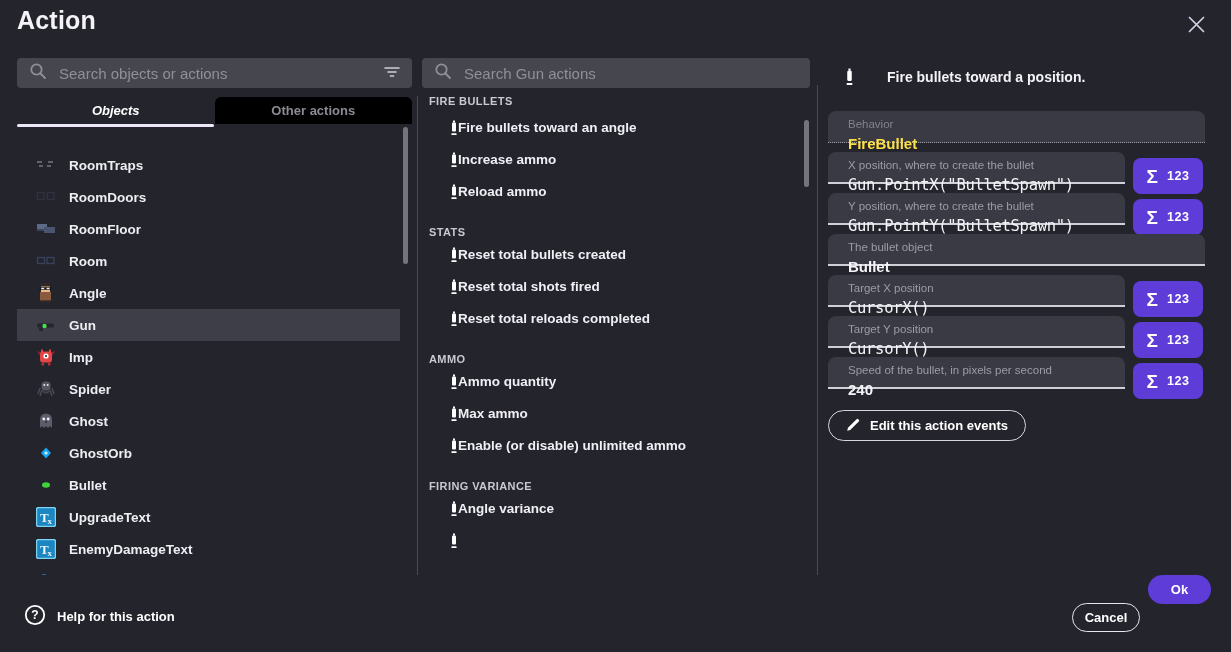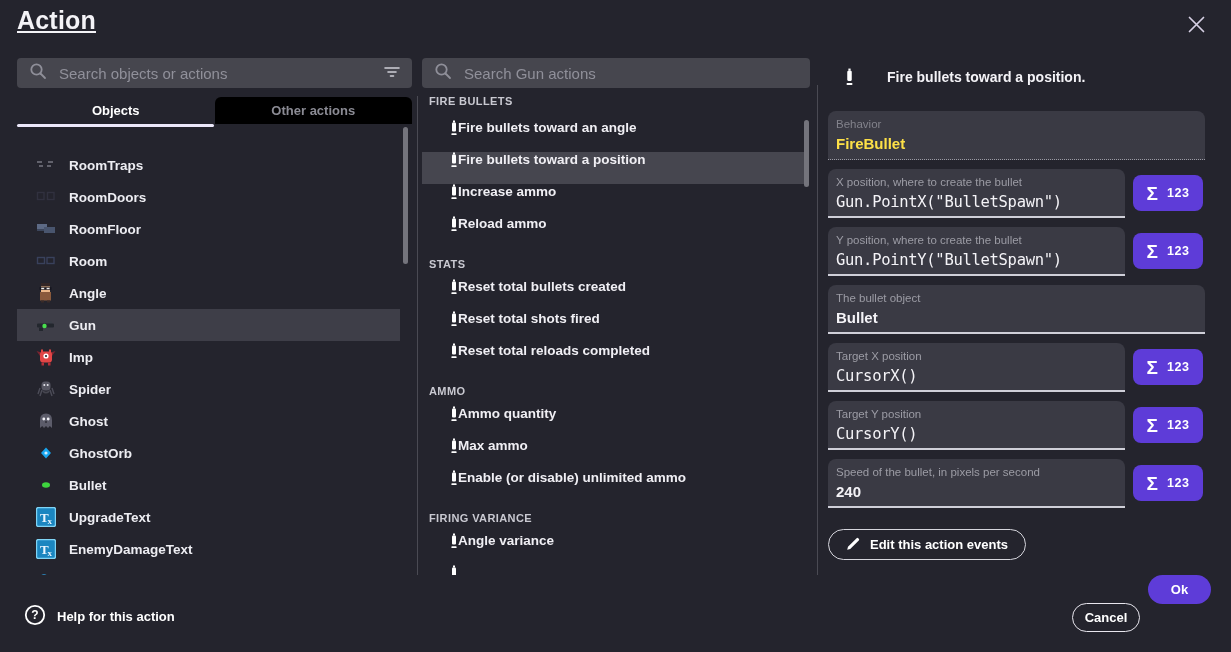--- a/index.html
+++ b/index.html
@@ -1,31 +1,31 @@
 <!DOCTYPE html>
 <html><head>
 <meta charset="utf-8">
 <style>
   html,body{margin:0;padding:0;background:#16161c;}
   .dialog{
     position:relative;width:1231px;height:652px;background:#24242d;
     font-family:"Liberation Sans",sans-serif;color:#f4f3f7;overflow:hidden;
   }
   
-  .dlg-title{position:absolute;left:17px;top:6px;font-size:25px;font-weight:800;letter-spacing:.2px;text-decoration:underline;}
+  .dlg-title{position:absolute;left:17px;top:6px;font-size:25px;font-weight:800;letter-spacing:.2px;}
   .close-btn{position:absolute;left:1184px;top:14px;width:24px;height:24px;display:flex;align-items:center;justify-content:center;cursor:pointer;background:none;border:none;padding:0;}
   
   .search-box{position:absolute;top:58px;height:30px;background:#46464e;border-radius:4px;display:flex;align-items:center;gap:10px;padding:0 12px;box-sizing:border-box;}
   .search-box input{flex:1;background:transparent;border:none;outline:none;color:#e8e8ee;font-size:15px;font-family:"Liberation Sans",sans-serif;}
   .search-box input::placeholder{color:#90909a;}
   
   .left-search{left:17px;width:395px;}
   .tabbar{position:absolute;left:17px;top:97px;width:395px;height:27px;display:flex;}
   .tab{flex:1;display:flex;align-items:center;justify-content:center;font-size:13px;font-weight:700;position:relative;cursor:pointer;}
-  .tab.active{color:#ffffff;}
+  .tab.active{color:#ffffff;font-style:italic;}
   .tab.inactive{background:#000000;color:#8b8b94;border-radius:6px 6px 0 0;}
   .tab.active::after{content:"";position:absolute;left:0;right:1px;bottom:-3px;height:3px;background:#ece8fa;border-radius:2px;}
   .object-list{position:absolute;left:17px;top:124px;width:396px;height:451px;overflow:hidden;padding-top:25px;box-sizing:border-box;}
   .obj-row{height:32px;display:flex;align-items:center;padding-left:19px;gap:13px;margin-right:13px;cursor:pointer;}
   .obj-row.selected{background:#3e3e48;}
   .obj-icon{width:20px;height:20px;flex:0 0 20px;display:flex;align-items:center;justify-content:center;}
   .obj-label{font-size:13.5px;font-weight:700;color:#ededf2;}
   
   .vdiv{position:absolute;width:1px;background:#4a4a53;}
   .vdiv1{left:417px;top:96px;height:479px;}
@@ -41,21 +41,21 @@
   .act-row{height:32px;display:flex;padding-left:28px;gap:0;margin-right:7px;cursor:pointer;}
   .act-row.selected{background:#46464f;}
   .act-icon{width:8px;height:16px;flex:0 0 8px;}
   .act-label{font-size:13.5px;font-weight:700;color:#f0eff4;}
   
   .right-panel{position:absolute;left:828px;top:62px;width:377px;}
   .rp-title{display:flex;align-items:center;gap:13px;padding-left:17px;height:30px;margin-bottom:19px;}
   .rp-title .act-icon{width:9px;height:18px;}
   .rp-title-text{font-size:14px;font-weight:700;padding-left:20px;}
   .field-row{position:relative;margin-bottom:9px;}
-  .field-box{background:#3a3a44;border-radius:8px 8px 0 0;width:297px;height:49px;box-sizing:border-box;padding:7px 8px 0;border-bottom:2px solid #cfcfd8;cursor:text;}
+  .field-box{background:#3a3a44;border-radius:8px 8px 0 0;width:297px;height:32px;box-sizing:border-box;padding:7px 20px 0;border-bottom:2px solid #cfcfd8;cursor:text;}
   .field-box.wide{width:377px;}
   .field-box.disabled{border-bottom:1px dotted #9a9aa4;cursor:default;}
   .field-label{font-size:11.5px;color:#9c9ca5;line-height:13px;white-space:nowrap;overflow:hidden;}
   .field-value{font-size:15px;font-weight:700;color:#f4f3f7;margin-top:4px;white-space:nowrap;}
   .field-value.mono{font-family:"DejaVu Sans Mono",monospace;font-weight:400;font-size:15.5px;letter-spacing:-.3px;}
   .field-box.disabled .field-label{color:#82828b;}
   .field-box.disabled .field-value{color:#fde047;font-weight:700;}
   .expr-btn{position:absolute;right:2px;top:6px;width:70px;height:36px;border:none;border-radius:8px;background:#5e3cd8;color:#fff;display:flex;align-items:center;justify-content:center;gap:9px;cursor:pointer;}
   .expr-btn .sigma{font-size:19px;font-weight:700;line-height:1;}
   .expr-btn .num{font-size:12.5px;font-weight:700;letter-spacing:.5px;}
@@ -275,28 +275,20 @@
   <div class="action-list" id="action-list">
       <div class="group-header first">FIRE BULLETS</div>
       <div class="act-row">
       <span class="act-icon"><svg width="8" height="16" viewBox="0 0 8 16">
             <path d="M3 0.5 H5 V2.5 H3 Z" fill="#fff"></path>
             <rect x="2" y="2.5" width="4" height="9" rx="1" fill="#fff"></rect>
             <rect x="1.4" y="13.3" width="5.2" height="1.8" rx="0.6" fill="#fff"></rect>
           </svg></span>
       <span class="act-label">Fire bullets toward an angle</span>
     </div>
-      <div class="act-row selected">
-      <span class="act-icon"><svg width="8" height="16" viewBox="0 0 8 16">
-            <path d="M3 0.5 H5 V2.5 H3 Z" fill="#fff"></path>
-            <rect x="2" y="2.5" width="4" height="9" rx="1" fill="#fff"></rect>
-            <rect x="1.4" y="13.3" width="5.2" height="1.8" rx="0.6" fill="#fff"></rect>
-          </svg></span>
-      <span class="act-label">Fire bullets toward a position</span>
-    </div>
       <div class="act-row">
       <span class="act-icon"><svg width="8" height="16" viewBox="0 0 8 16">
             <path d="M3 0.5 H5 V2.5 H3 Z" fill="#fff"></path>
             <rect x="2" y="2.5" width="4" height="9" rx="1" fill="#fff"></rect>
             <rect x="1.4" y="13.3" width="5.2" height="1.8" rx="0.6" fill="#fff"></rect>
           </svg></span>
       <span class="act-label">Increase ammo</span>
     </div>
       <div class="act-row">
       <span class="act-icon"><svg width="8" height="16" viewBox="0 0 8 16">

